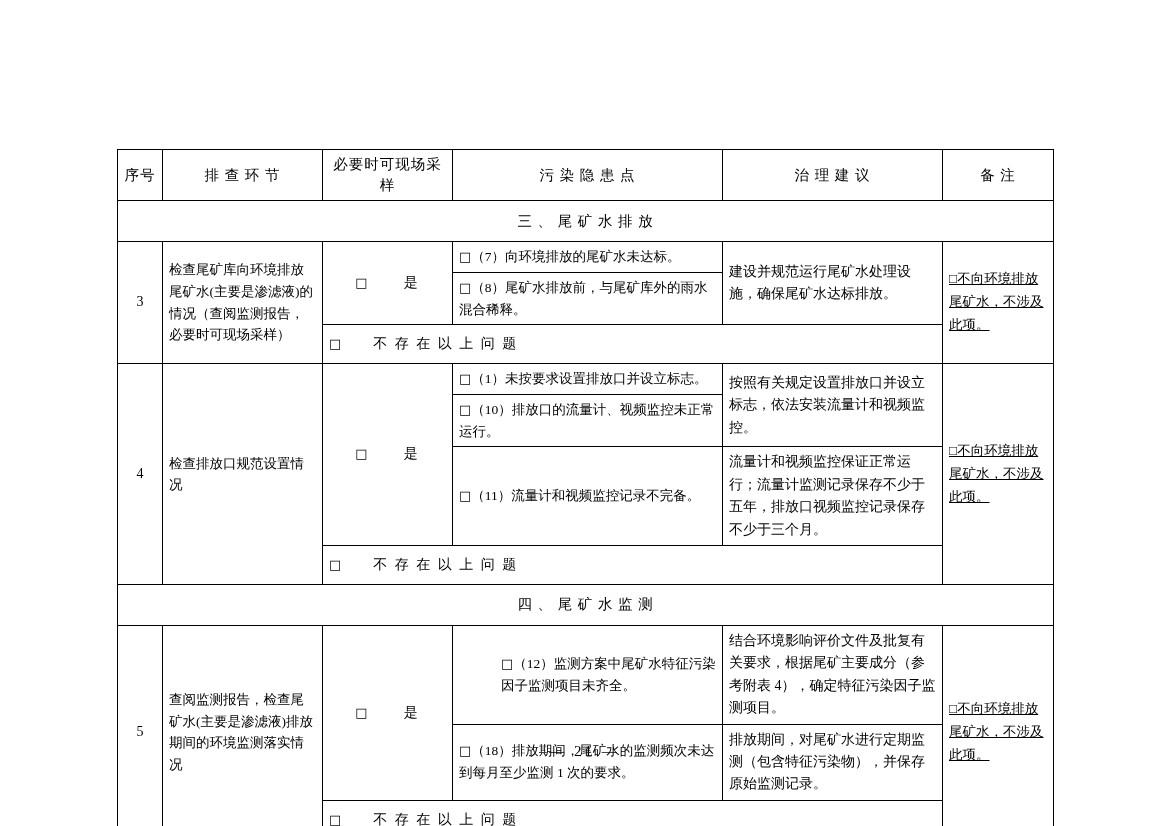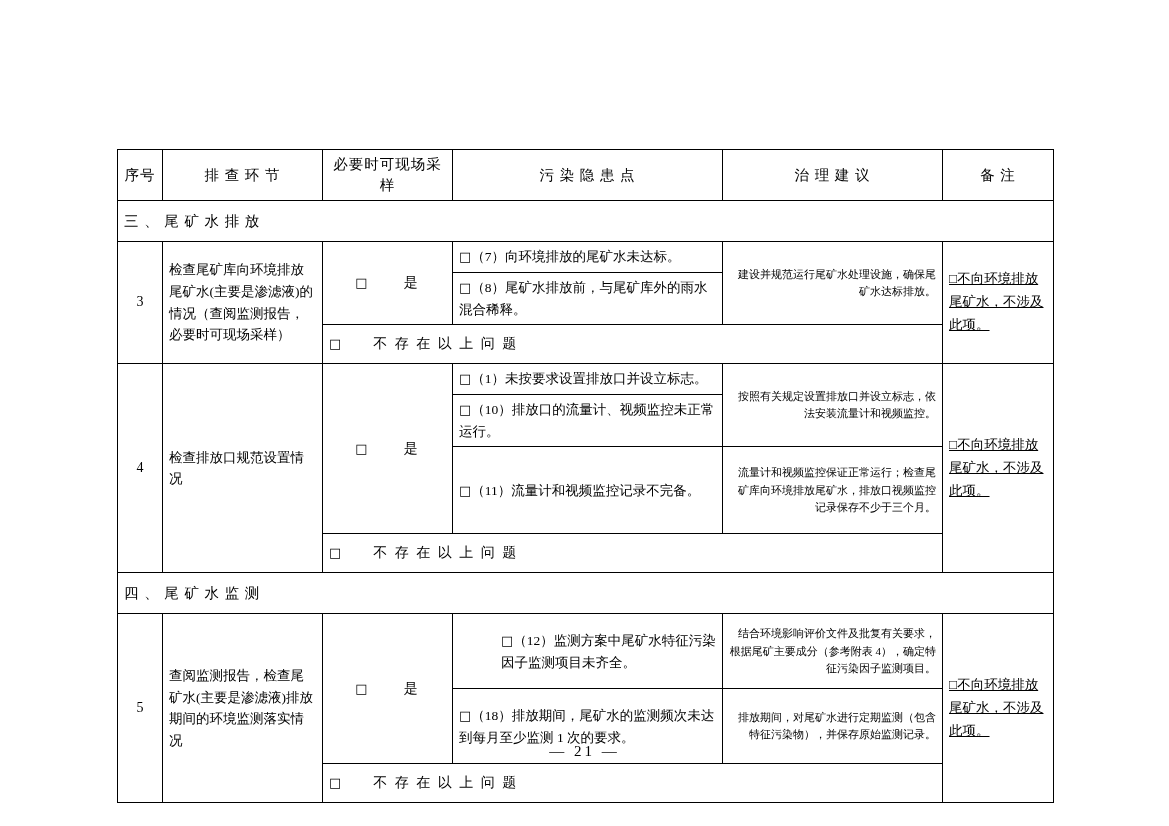--- a/index.html
+++ b/index.html
@@ -50,20 +50,21 @@
     text-align: center;
     height: 36px;
     font-size: 14.5px;
     letter-spacing: 1px;
   }
   .section-row td {
     height: 32px;
     font-size: 14.5px;
     letter-spacing: 1px;
     padding-left: 16px;
+    text-align: center;
   }
   .no-cell {
     text-align: center;
     font-size: 14px;
   }
   .stage-cell {
     font-size: 13.5px;
     line-height: 1.6;
     padding: 6px 8px;
     vertical-align: middle;
@@ -75,25 +76,24 @@
     letter-spacing: 2px;
   }
   .exists-cell .box { margin-right: 34px; }
   .point-cell {
     font-size: 13.5px;
     line-height: 1.6;
     padding: 6px 8px;
     vertical-align: middle;
   }
   .advice-cell {
-    font-size: 11px;
+    font-size: 14px;
     line-height: 1.6;
     padding: 6px 8px;
     vertical-align: middle;
-    text-align: right;
   }
   .remark-cell {
     font-size: 13.5px;
     line-height: 1.7;
     padding: 6px 6px;
     vertical-align: middle;
     text-decoration: underline;
   }
   .none-row td {
     height: 30px;
@@ -187,21 +187,21 @@
       <tr>
         <td class="point-cell">
           <span class="box">□</span><span>（10）排放口的流量计、视频监控未正常运行。</span>
         </td>
       </tr>
 
       <tr>
         <td class="point-cell" style="height:78px;">
           <span class="box">□</span><span>（11）流量计和视频监控记录不完备。</span>
         </td>
-        <td class="advice-cell">流量计和视频监控保证正常运行；检查尾矿库向环境排放尾矿水，排放口视频监控记录保存不少于三个月。</td>
+        <td class="advice-cell">流量计和视频监控保证正常运行；流量计监测记录保存不少于五年，排放口视频监控记录保存不少于三个月。</td>
       </tr>
 
       <tr class="none-row">
         <td colspan="3">
           <span class="box">□</span><span>不 存 在 以 上 问 题</span>
         </td>
       </tr>
 
       <tr class="section-row">
         <td colspan="6">四 、 尾 矿 水 监 测</td>

